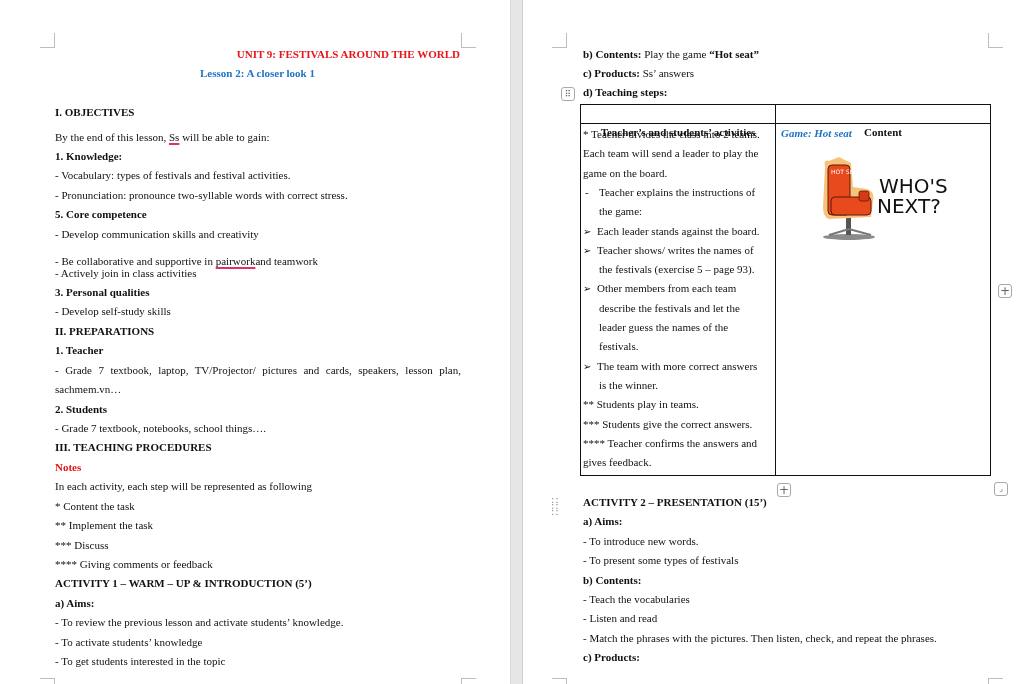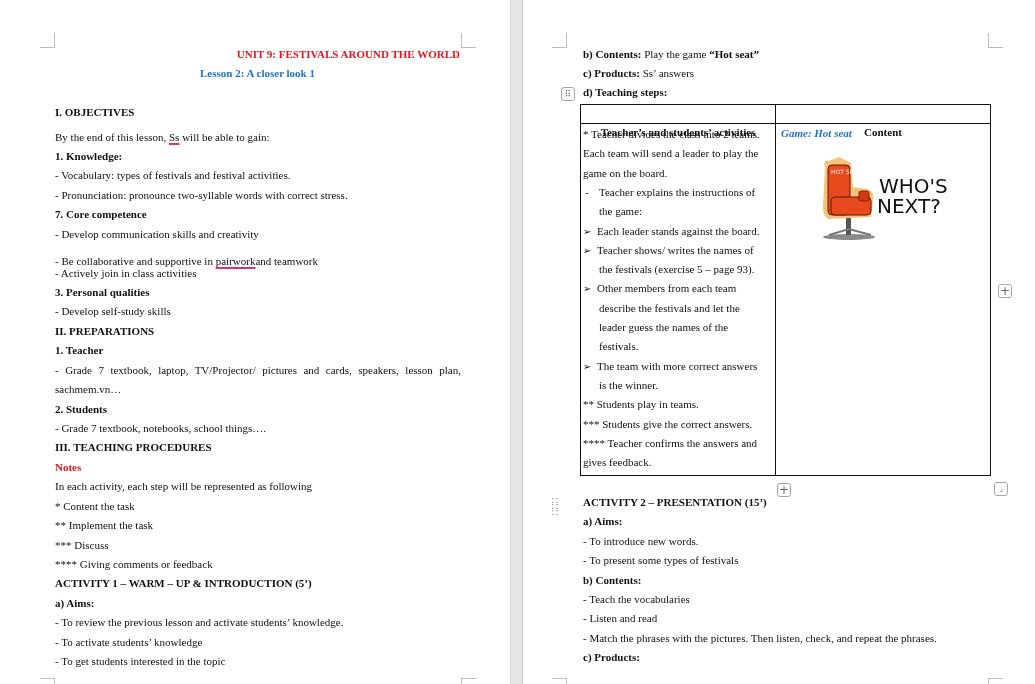--- a/index.html
+++ b/index.html
@@ -51,21 +51,21 @@
   <div class="crop br" style="left:461px; top:678px;"></div>
 
   <div class="line b red center" style="left:55px; width:405px; top:47px;text-align:right;">UNIT 9: FESTIVALS AROUND THE WORLD</div>
   <div class="line b blue center" style="left:55px; width:405px; top:66px;">Lesson 2:  A closer look 1</div>
 
   <div class="line b" style="left:55px; top:105px;">I. OBJECTIVES</div>
   <div class="line" style="left:55px; top:130px;"><span>By the end of this lesson, </span><span class="squig">Ss</span><span> will be able to gain:</span></div>
   <div class="line b" style="left:55px; top:149px;">1. Knowledge:</div>
   <div class="line" style="left:55px; top:168px;">- Vocabulary: types of festivals and festival activities.</div>
   <div class="line" style="left:55px; top:188px;">- Pronunciation: pronounce two-syllable words with correct stress.</div>
-  <div class="line b" style="left:55px; top:207px;">7. Core competence</div>
+  <div class="line b" style="left:55px; top:207px;">5. Core competence</div>
   <div class="line" style="left:55px; top:227px;">- Develop communication skills and creativity</div>
   <div class="line" style="left:55px; top:254px;"><span>- Be collaborative and supportive in </span><span class="squig">pairwork</span><span>and teamwork</span></div>
   <div class="line" style="left:55px; top:266px;">- Actively join in class activities</div>
   <div class="line b" style="left:55px; top:285px;">3. Personal qualities</div>
   <div class="line" style="left:55px; top:304px;">- Develop self-study skills</div>
   <div class="line b" style="left:55px; top:324px;">II. PREPARATIONS</div>
   <div class="line b" style="left:55px; top:343px;">1. Teacher</div>
   <div class="line justify" style="left:55px; width:406px; top:363px;">- Grade 7 textbook, laptop, TV/Projector/ pictures and cards, speakers, lesson plan,</div>
   <div class="line" style="left:55px; top:382px;">sachmem.vn…</div>
   <div class="line b" style="left:55px; top:402px;">2. Students</div>

